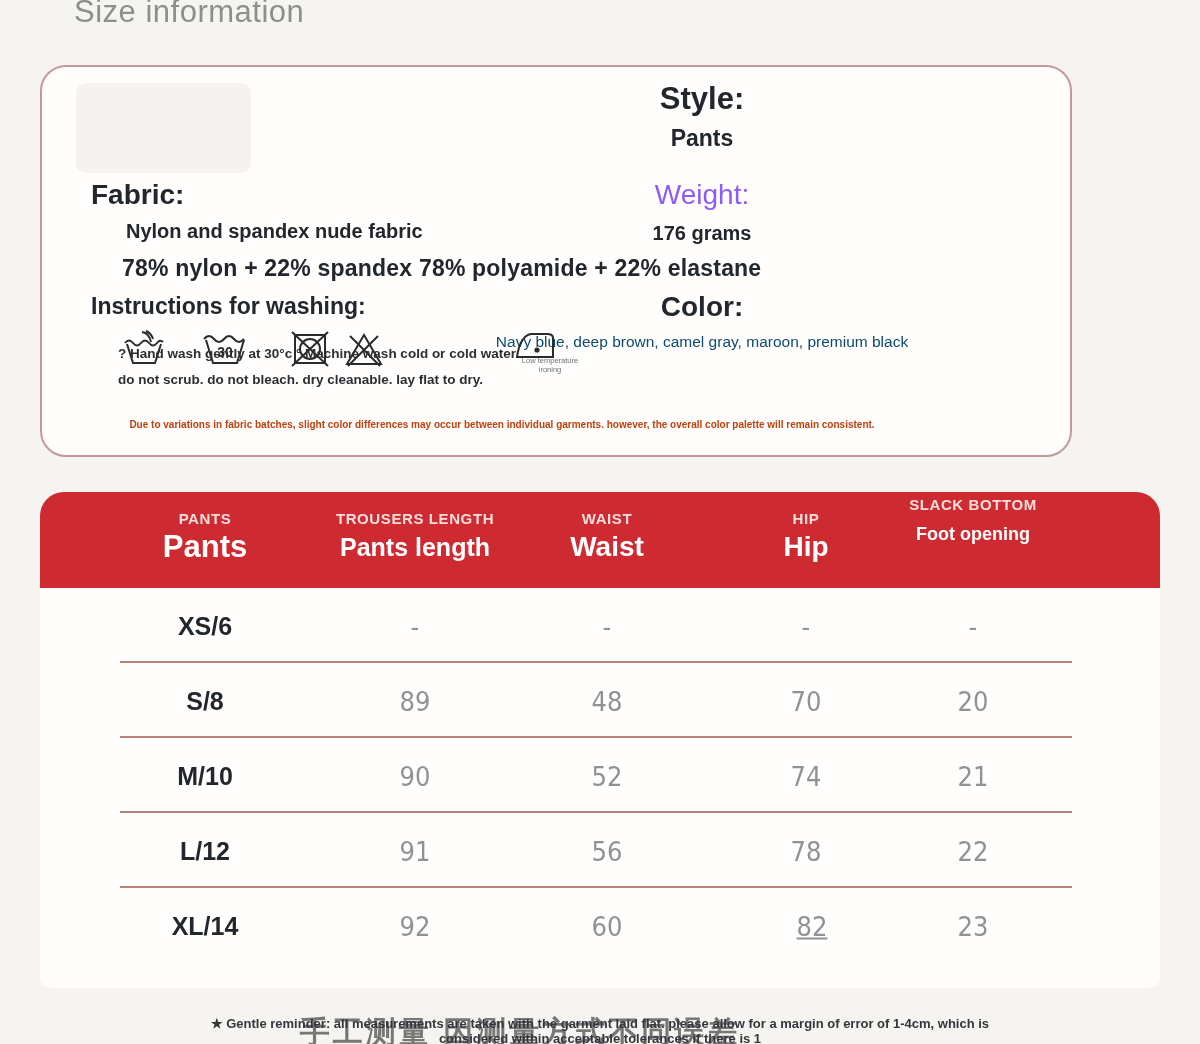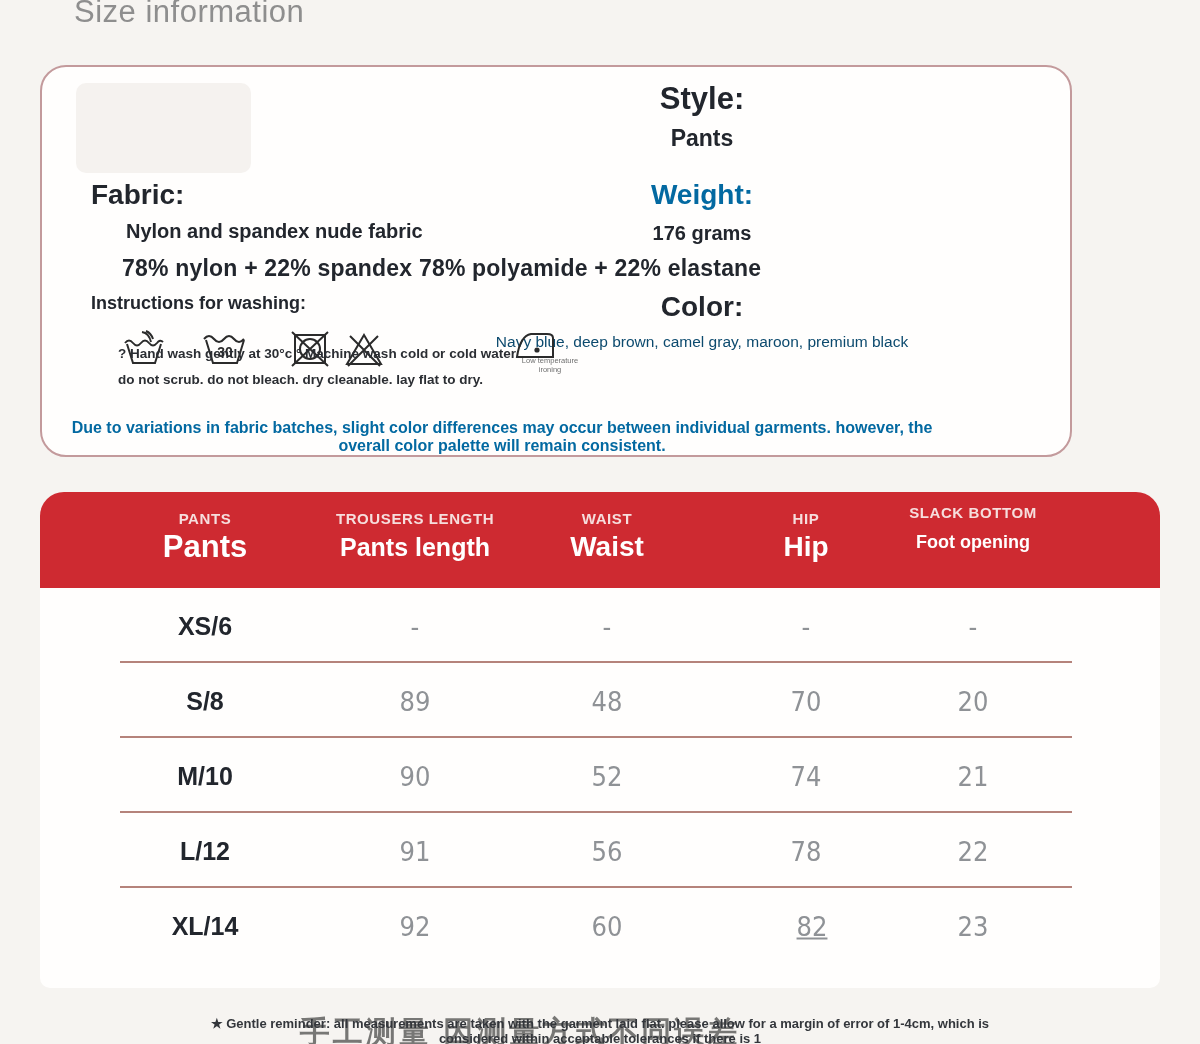--- a/index.html
+++ b/index.html
@@ -28,39 +28,39 @@
     border-radius: 26px;
   }
   .card-blob {
     left: 34px; top: 16px; width: 175px; height: 90px;
     background: #f5f2ef; border-radius: 10px;
   }
   .center-col { left: 240px; width: 840px; text-align: center; }
 
   .fabric-heading { left: 49px; top: 112px; font-size: 28px; font-weight: 700; color: #22262d; }
   .fabric-value  { left: 84px; top: 153px; font-size: 20px; font-weight: 700; color: #22262d; }
-  .weight-heading { left: 240px; top: 112px; width: 840px; text-align: center; font-size: 28px; font-weight: 700; color: #0369a1; }
+  .weight-heading { left: 240px; top: 112px; width: 840px; text-align: center; font-size: 28px; font-weight: 400; color: #8b5cf6; }
   .weight-value  { left: 240px; top: 155px; width: 840px; text-align: center; font-size: 20px; font-weight: 700; color: #22262d; }
   .composition   { left: 80px; top: 188px; font-size: 23px; font-weight: 700; color: #22262d; letter-spacing: 0.2px; }
-  .washing-heading { left: 49px; top: 226px; font-size: 18px; font-weight: 700; color: #22262d; }
+  .washing-heading { left: 49px; top: 226px; font-size: 23px; font-weight: 700; color: #22262d; }
   .color-heading { left: 240px; top: 224px; width: 840px; text-align: center; font-size: 28px; font-weight: 700; color: #22262d; }
   .color-value   { left: 380px; top: 266px; width: 840px; text-align: center; font-size: 15.5px; font-weight: 400; color: #0c4a6e; }
 
   .washing-text {
     left: 76px; top: 274px; width: 404px;
     font-size: 13.5px; font-weight: 700; line-height: 26px; color: #2b2e33;
   }
   .wash-icon { stroke: #2b2b2b; fill: none; stroke-width: 2; }
   .iron-caption {
     left: 458px; top: 290px; width: 100px; text-align: center;
     font-size: 7.5px; color: #6f6f6f; line-height: 8.5px; font-weight: 400;
   }
   .disclaimer {
     left: 20px; top: 352px; width: 880px; text-align: center;
-    font-size: 16px; font-weight: 700; color: #0369a1;
+    font-size: 10px; font-weight: 700; color: #c2410c;
   }
 
   
   .table-header {
     left: 40px; top: 492px; width: 1120px; height: 96px;
     background: #ce2a31;
     border-radius: 24px 24px 0 0;
   }
   .th-col { position: absolute; transform: translateX(-50%); text-align: center; color: #ffffff; white-space: nowrap; }
   .th-small { font-size: 15px; font-weight: 700; color: #f6dedd; letter-spacing: 0.6px; }
@@ -166,21 +166,21 @@
     <div class="th-big" style="font-size:25px; margin-top:6px;">Pants length</div>
   </div>
   <div class="th-col" style="left:567px; top:18px;">
     <div class="th-small">WAIST</div>
     <div class="th-big" style="font-size:28px; margin-top:4px;">Waist</div>
   </div>
   <div class="th-col" style="left:766px; top:18px;">
     <div class="th-small">HIP</div>
     <div class="th-big" style="font-size:28px; margin-top:4px;">Hip</div>
   </div>
-  <div class="th-col" style="left:933px; top:12px;">
+  <div class="th-col" style="left:933px; top:4px;">
     <div class="th-small">SLACK BOTTOM</div>
     <div class="th-big" style="font-size:18px; margin-top:11px;">Foot opening</div>
   </div>
 </div>
 
 <div class="abs table-body">
   <div class="t-row" style="top:0;">
     <span class="t-size">XS/6</span>
     <span class="t-val" style="left:375px;">-</span>
     <span class="t-val" style="left:567px;">-</span>

